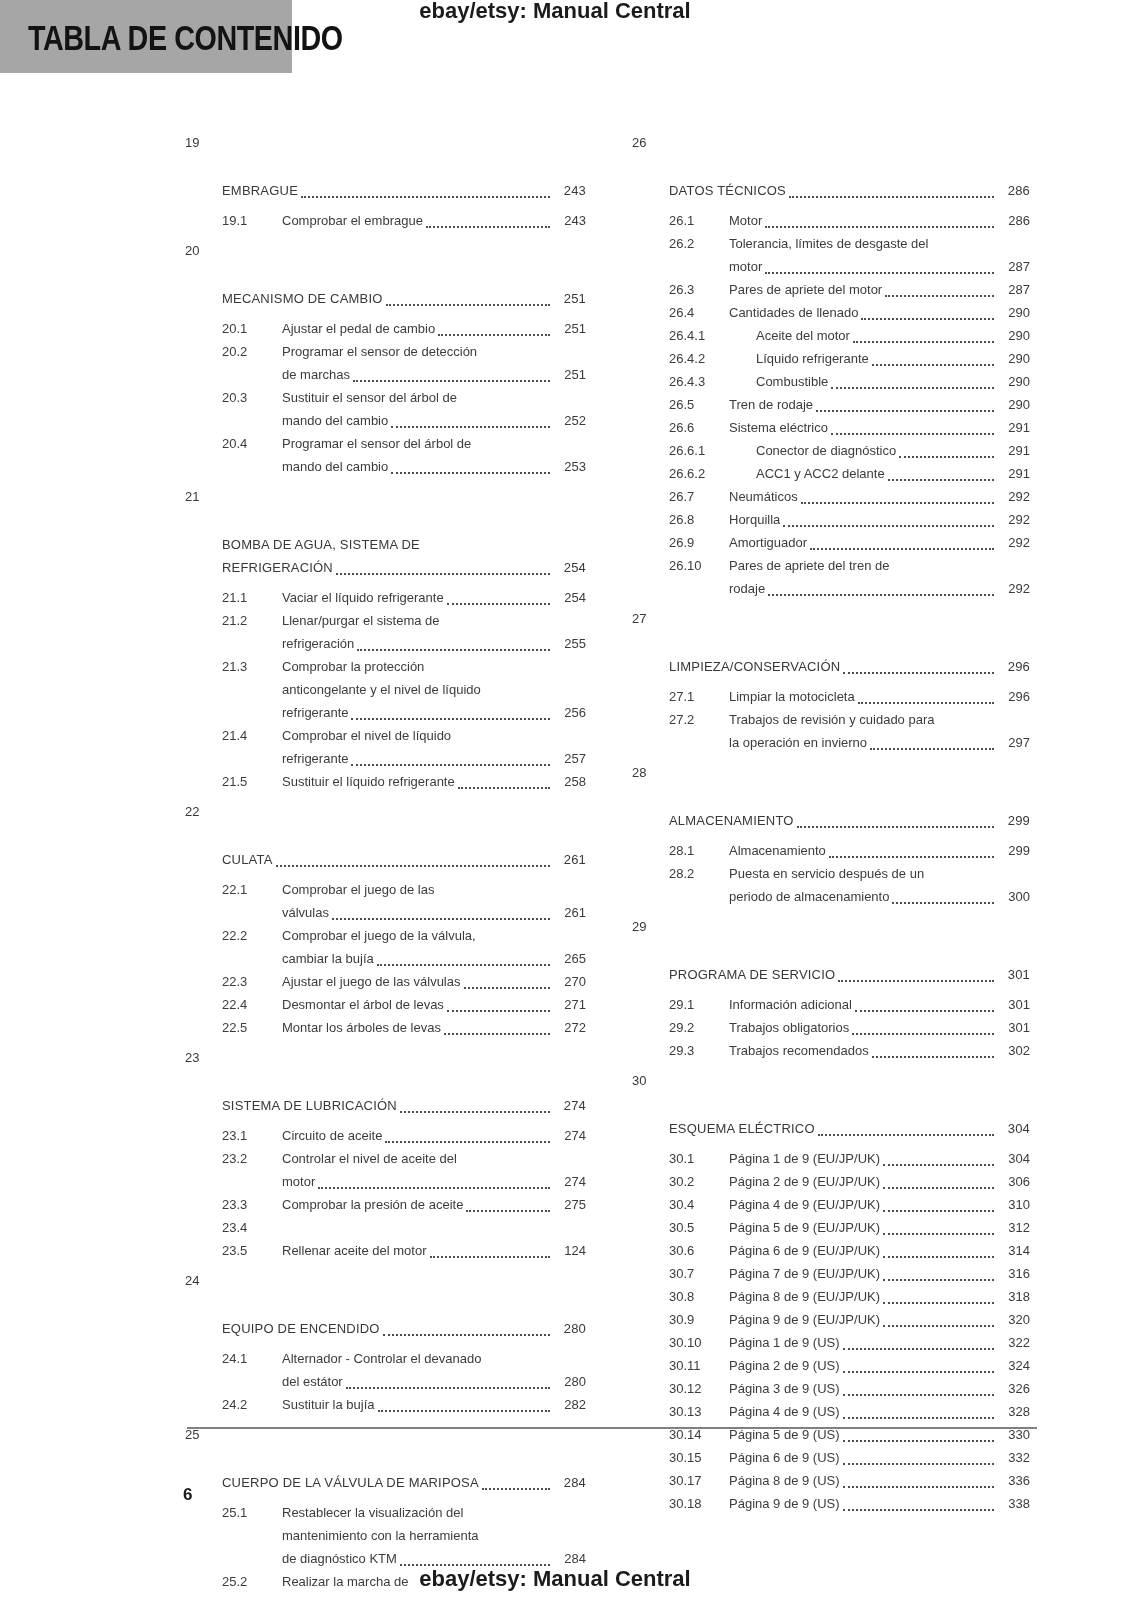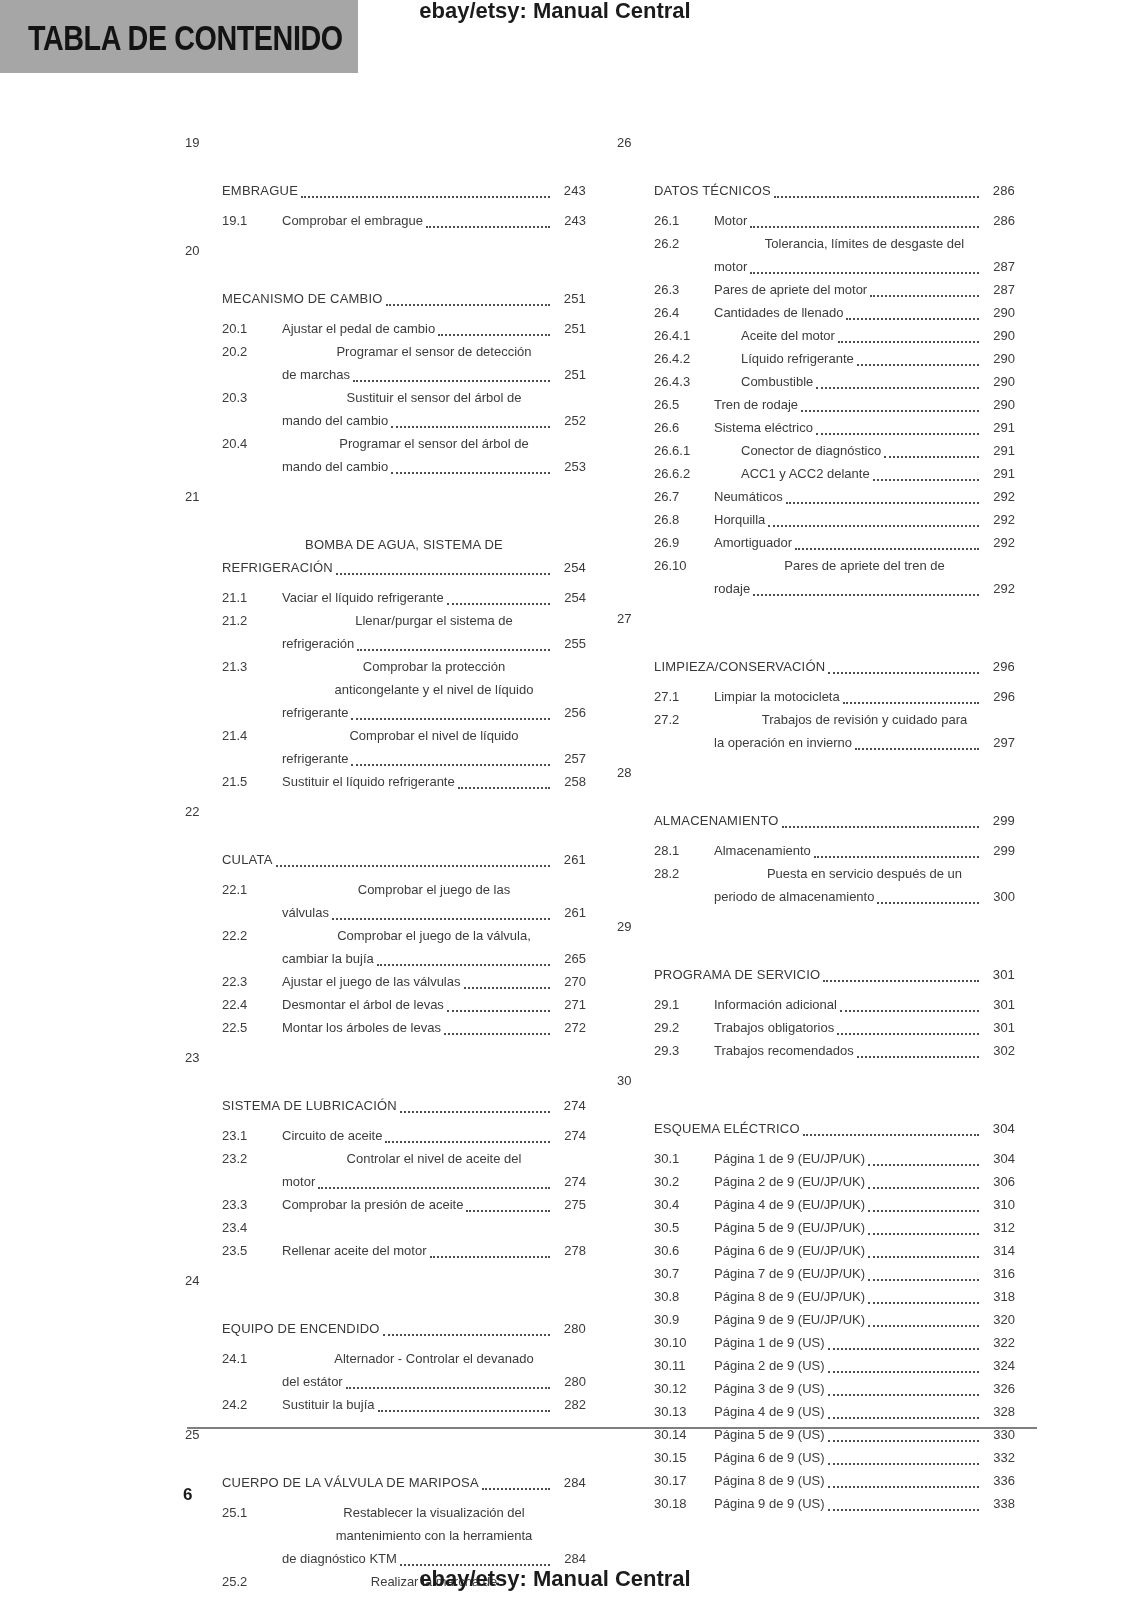--- a/index.html
+++ b/index.html
@@ -9,21 +9,21 @@
     background:#ffffff;
     font-family:"Liberation Sans","DejaVu Sans",sans-serif;
     color:#3c3c3c;
     overflow:hidden;
     margin:0 auto;
     padding-left:36px;
   }
   
   .title-box{
     position:absolute;left:0;top:0;
-    width:358px;height:73px;
+    width:292px;height:73px;
     background:#a6a6a6;
     display:flex;align-items:center;
   }
   .title-box .heading{
     font-size:35px;font-weight:bold;color:#131313;
     letter-spacing:-.5px;white-space:nowrap;
     transform:scaleX(.82);transform-origin:left center;
     margin-left:28px;padding-top:2px;
   }
   .doc-title-top{
@@ -32,26 +32,26 @@
     font-size:22px;font-weight:bold;color:#1b1b1b;
   }
   .doc-title-bottom{
     position:absolute;top:1566px;left:0;width:1110px;
     text-align:center;
     font-size:22px;font-weight:bold;color:#1b1b1b;
   }
   
   .col{position:absolute;top:124px;font-size:13px;line-height:23px;}
   .col-left{left:185px;width:401px;}
-  .col-right{left:617px;width:398px;}
+  .col-right{left:632px;width:398px;}
 
   .entry{display:flex;align-items:flex-start;}
   .entry .num{flex:0 0 auto;white-space:nowrap;}
   .entry .body{flex:1 1 auto;min-width:0;}
-  .entry .cont{white-space:nowrap;text-align:center;}
+  .entry .cont{white-space:nowrap;}
   .lastline{display:flex;align-items:flex-end;}
   .lastline .txt{flex:0 1 auto;white-space:nowrap;}
   .leader{
     flex:1 1 auto;min-width:8px;
     border-bottom:2px dotted #4e4e4e;
     margin:0 3px 4px 3px;
   }
   .pg{flex:0 0 auto;min-width:33px;text-align:right;white-space:nowrap;}
 
   .lvl1{margin:7px 0;color:#383838;}
@@ -326,21 +326,21 @@
       </div>
       <div class="entry lvl2">
         <span class="num">23.4</span>
       </div>
       <div class="entry lvl2">
         <span class="num">23.5</span>
         <div class="body">
           <div class="lastline">
             <span class="txt">Rellenar aceite del motor</span>
             <span class="leader"></span>
-            <span class="pg">278</span>
+            <span class="pg">124</span>
           </div>
         </div>
       </div>
       <div class="entry lvl1">
         <span class="num">24</span>
         <div class="body">
           <div class="lastline">
             <span class="txt">EQUIPO DE ENCENDIDO</span>
             <span class="leader"></span>
             <span class="pg">280</span>

